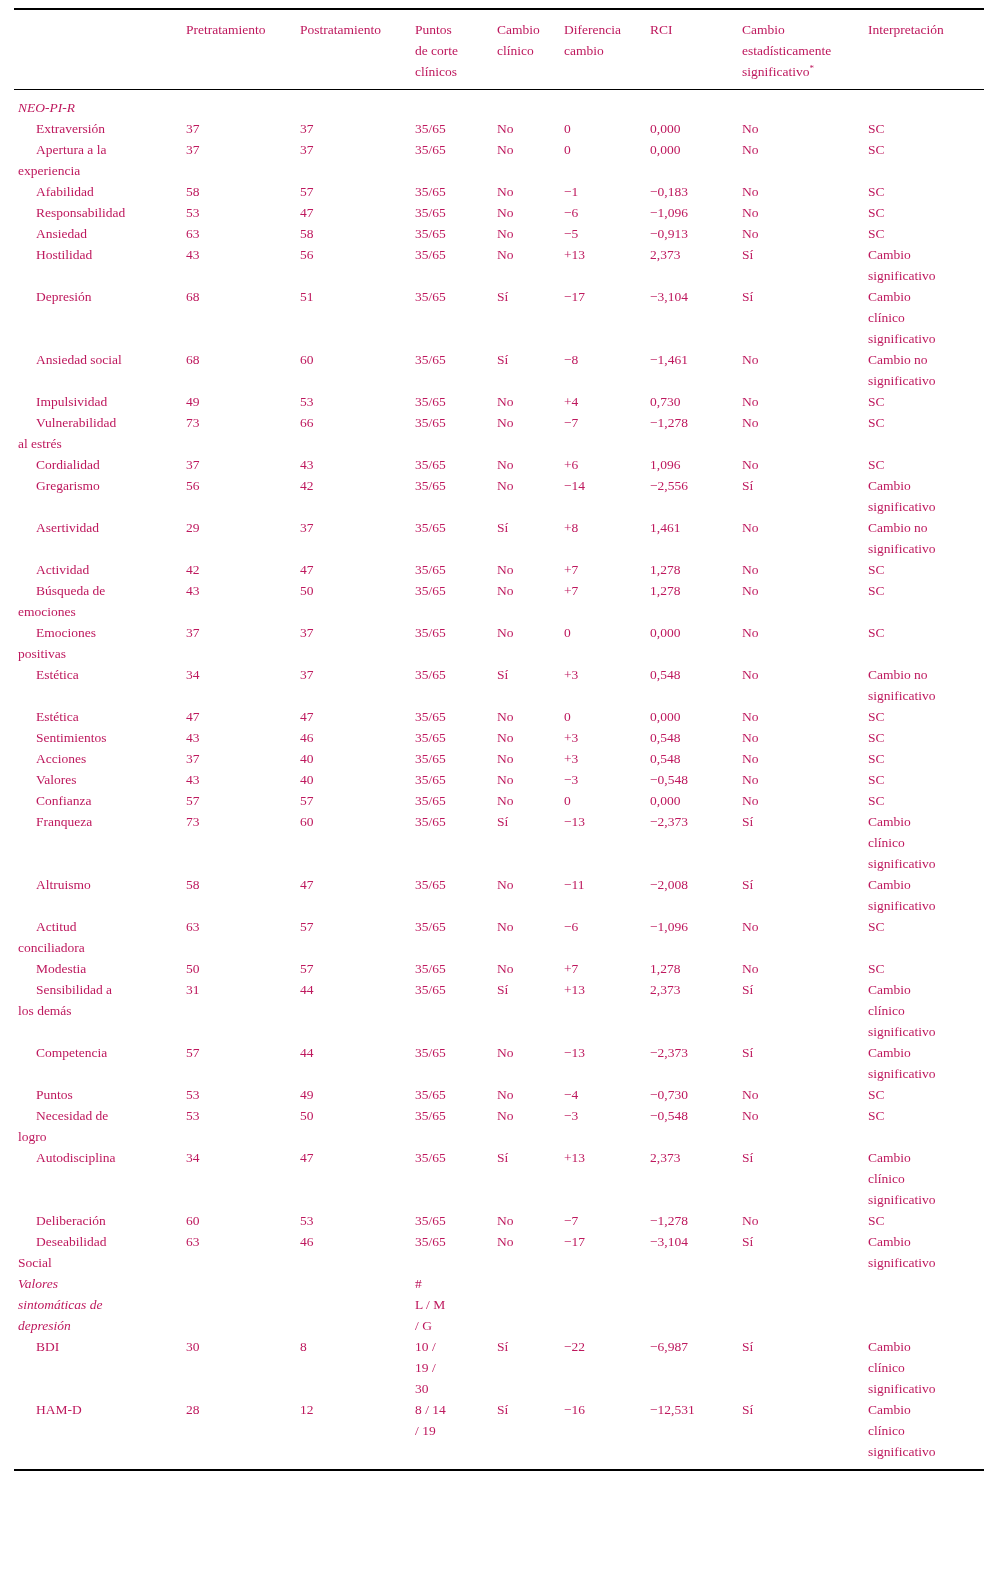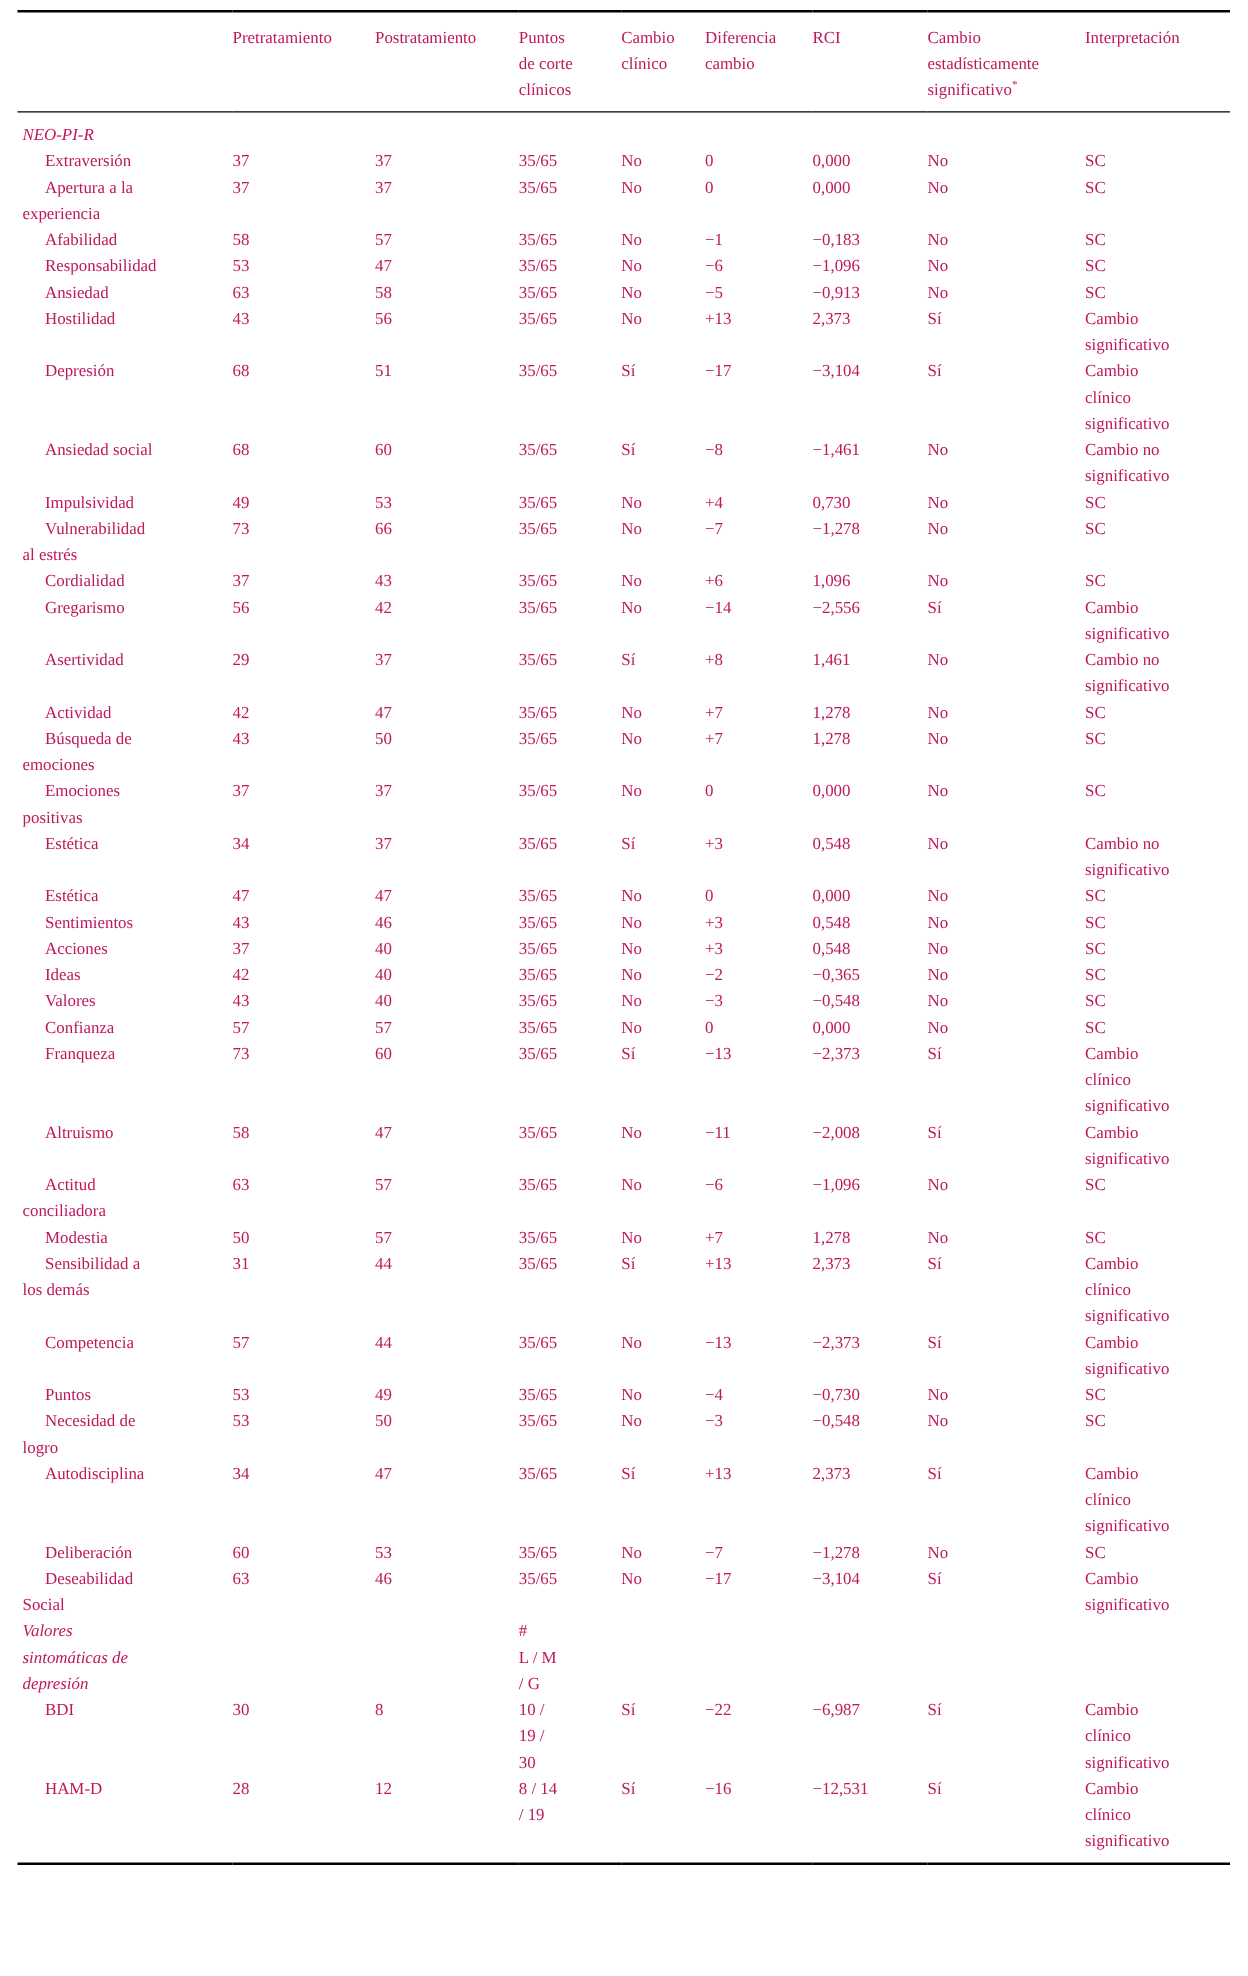--- a/index.html
+++ b/index.html
@@ -331,31 +331,20 @@
           <td>37</td>
           <td>40</td>
           <td>35/65</td>
           <td>No</td>
           <td>+3</td>
           <td>0,548</td>
           <td>No</td>
           <td>SC</td>
         </tr>
         <tr>
-          <td class="label">Ideas</td>
-          <td>42</td>
-          <td>40</td>
-          <td>35/65</td>
-          <td>No</td>
-          <td>−2</td>
-          <td>−0,365</td>
-          <td>No</td>
-          <td>SC</td>
-        </tr>
-        <tr>
           <td class="label">Valores</td>
           <td>43</td>
           <td>40</td>
           <td>35/65</td>
           <td>No</td>
           <td>−3</td>
           <td>−0,548</td>
           <td>No</td>
           <td>SC</td>
         </tr>

